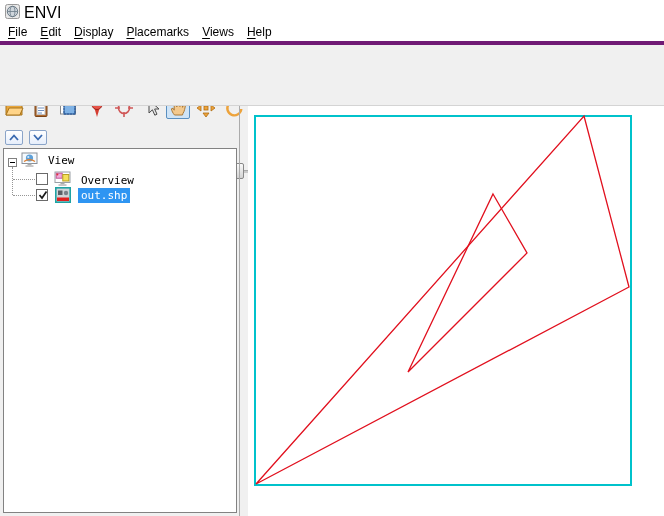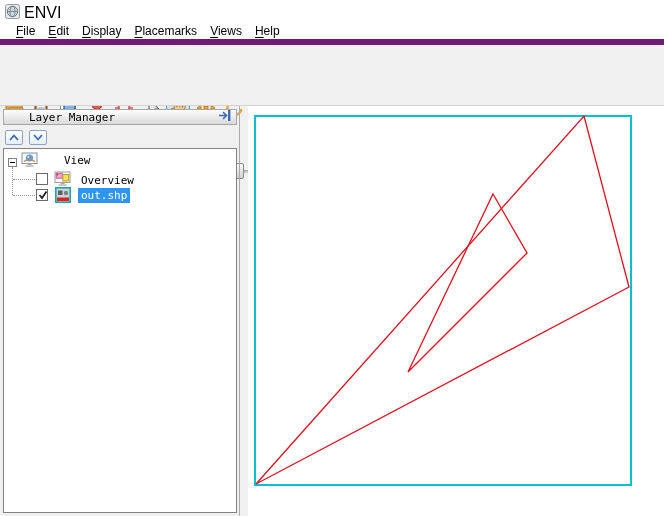--- a/index.html
+++ b/index.html
@@ -2,22 +2,22 @@
 <html><head>
 <meta charset="utf-8">
 <style>
   html,body{margin:0;padding:0;background:#c8c8c8;}
   #win{position:relative;width:664px;height:516px;background:#f0f0f0;overflow:hidden;
        font-family:"Liberation Sans",sans-serif;font-size:12px;color:#000;}
   
   .titlebar{position:absolute;left:0;top:0;width:664px;height:22px;background:#fff;}
   .titlebar .t{position:absolute;left:24px;top:4px;font-size:16px;}
   .menubar{position:absolute;left:0;top:22px;width:664px;height:23px;background:#fff;
-           display:flex;align-items:center;gap:13px;padding-left:16px;box-sizing:border-box;
-           border-bottom:6px solid #701a75;}
+           display:flex;align-items:center;gap:13px;padding-left:8px;box-sizing:border-box;
+           border-bottom:4px solid #701a75;}
   .menu-item{cursor:default;white-space:nowrap;}
   .menu-item u{text-underline-offset:2px;}
   
   .tbar{position:absolute;left:0;width:664px;background:#f0f0f0;}
   #tbar1{top:45px;height:33px;}
   #tbar2{top:78px;height:27px;border-bottom:1px solid #d4d4d4;}
   .ic{position:absolute;top:53px;width:20px;height:20px;}
   .ic svg{display:block;}
   .tool-active{position:absolute;top:50px;width:24px;height:24px;border:1px solid #5a8fc0;
                background:#cfe4f7;border-radius:2px;box-sizing:border-box;}
@@ -313,29 +313,20 @@
             <rect x="9.8" y="2.5" width="2.4" height="9.5"></rect>
           </g>
           <line x1="1" y1="13" x2="15" y2="13" stroke="#bdbdbd" stroke-width="1.4"></line>
           <rect x="5" y="12" width="3.4" height="3.4" fill="#cfcfcf" stroke="#b2b2b2"></rect>
         </svg>
     </span>
     <span class="sep2" style="left:643px"></span>
     <span class="ball" style="left:652px;top:85px;width:13px;height:13px;background:radial-gradient(circle at 35% 30%,#f4f4f4,#d2d2d2);border:1px solid #c2c2c2;box-sizing:border-box;"></span>
   </div>
 
-  <div class="lm-header">
-    <span class="lbl">Layer Manager</span>
-    <span class="dock">
-      <svg width="15" height="13" viewBox="0 0 15 13">
-          <path d="M2 6.5h7M6 3l3.5 3.5L6 10" fill="none" stroke="#3a6ab0" stroke-width="1.6"></path>
-          <rect x="11" y="1" width="2.4" height="11" fill="#3a6ab0"></rect>
-        </svg>
-    </span>
-  </div>
   <span class="chevbtn" style="left:5px">
     <svg width="10" height="7" viewBox="0 0 10 7">
         <path d="M1 6l4-4.5L9 6" fill="none" stroke="#3a6ab0" stroke-width="1.8"></path>
       </svg>
   </span>
   <span class="chevbtn" style="left:29px">
     <svg width="10" height="7" viewBox="0 0 10 7">
         <path d="M1 1l4 4.5L9 1" fill="none" stroke="#3a6ab0" stroke-width="1.8"></path>
       </svg>
   </span>
@@ -348,21 +339,21 @@
 
     <div class="trow" style="left:17px;top:3px">
       <svg width="20" height="16" viewBox="0 0 20 16">
         <rect x="1" y="1" width="15" height="10.5" fill="#f4faff" stroke="#8a9098"></rect>
         <circle cx="8.5" cy="6" r="3.6" fill="#5ea0d8"></circle>
           <circle cx="7.3" cy="5" r="1.1" fill="#cfe8ff"></circle>
         <path d="M3 9.5c3-2.5 8-2.5 11 0" stroke="#e08030" fill="none" stroke-width="1.1"></path>
         <rect x="6.5" y="11.5" width="4" height="1.8" fill="#aaa"></rect>
           <rect x="4.5" y="13.3" width="8" height="1.5" fill="#b8b8b8"></rect>
       </svg>
-      <span style="margin-left:23px">View</span>
+      <span style="margin-left:7px">View</span>
     </div>
 
     <div>
       <span class="cb" style="left:32px;top:24px"></span>
       <svg style="position:absolute;left:50px;top:22px" width="20" height="16" viewBox="0 0 20 16">
         <rect x="1" y="1" width="15" height="10.5" fill="#fff" stroke="#9aa0a6"></rect>
         <rect x="2.2" y="2.2" width="6" height="5" fill="#f2a8d8" stroke="#c05898"></rect>
         <rect x="8.8" y="3.5" width="6" height="6.5" fill="#f5e05a" stroke="#b8a020"></rect>
         <circle cx="3.4" cy="3.4" r="1" fill="#e03030"></circle>
         <rect x="6.5" y="11.5" width="4" height="1.8" fill="#aaa"></rect>

